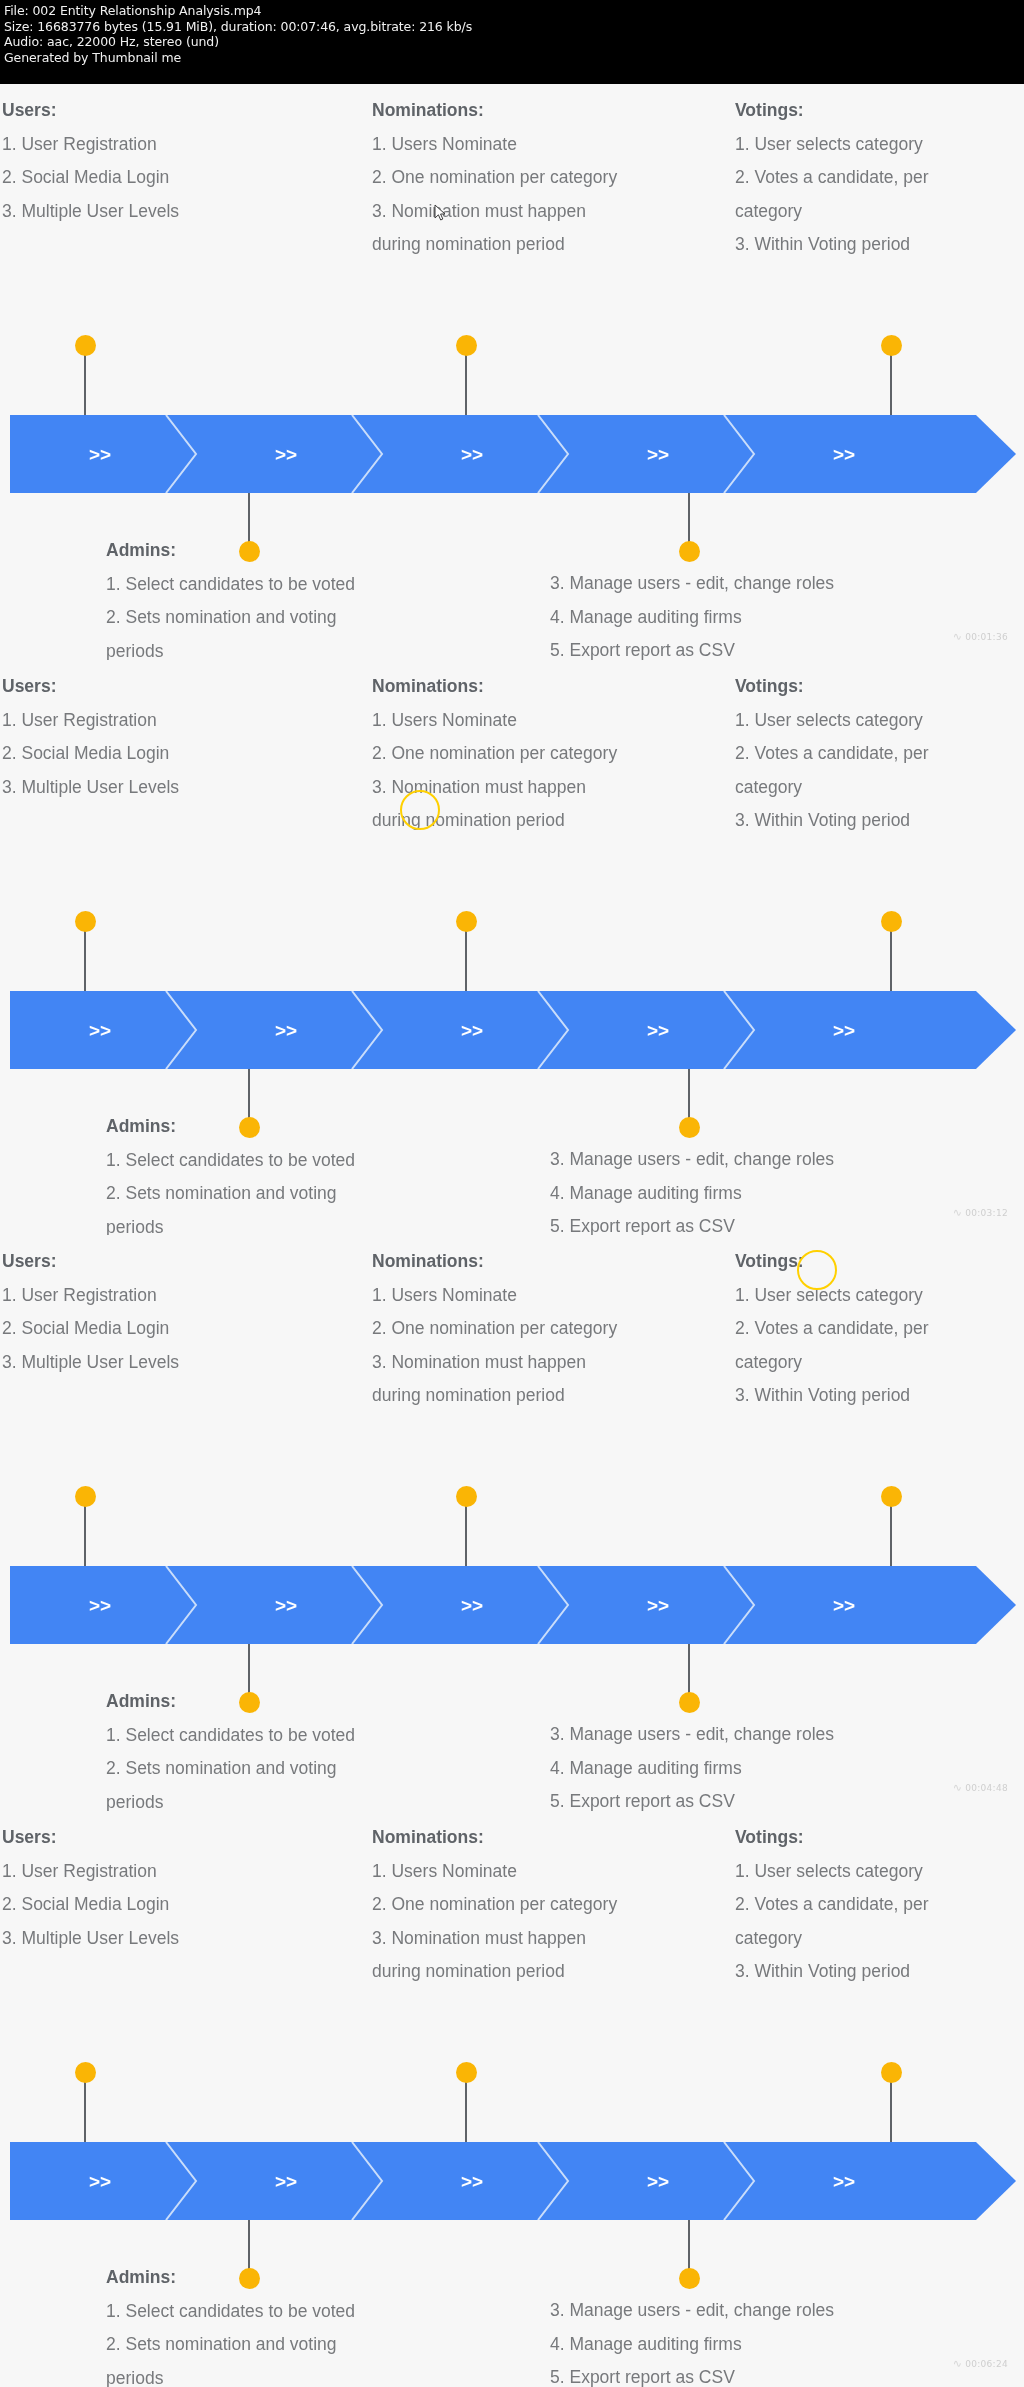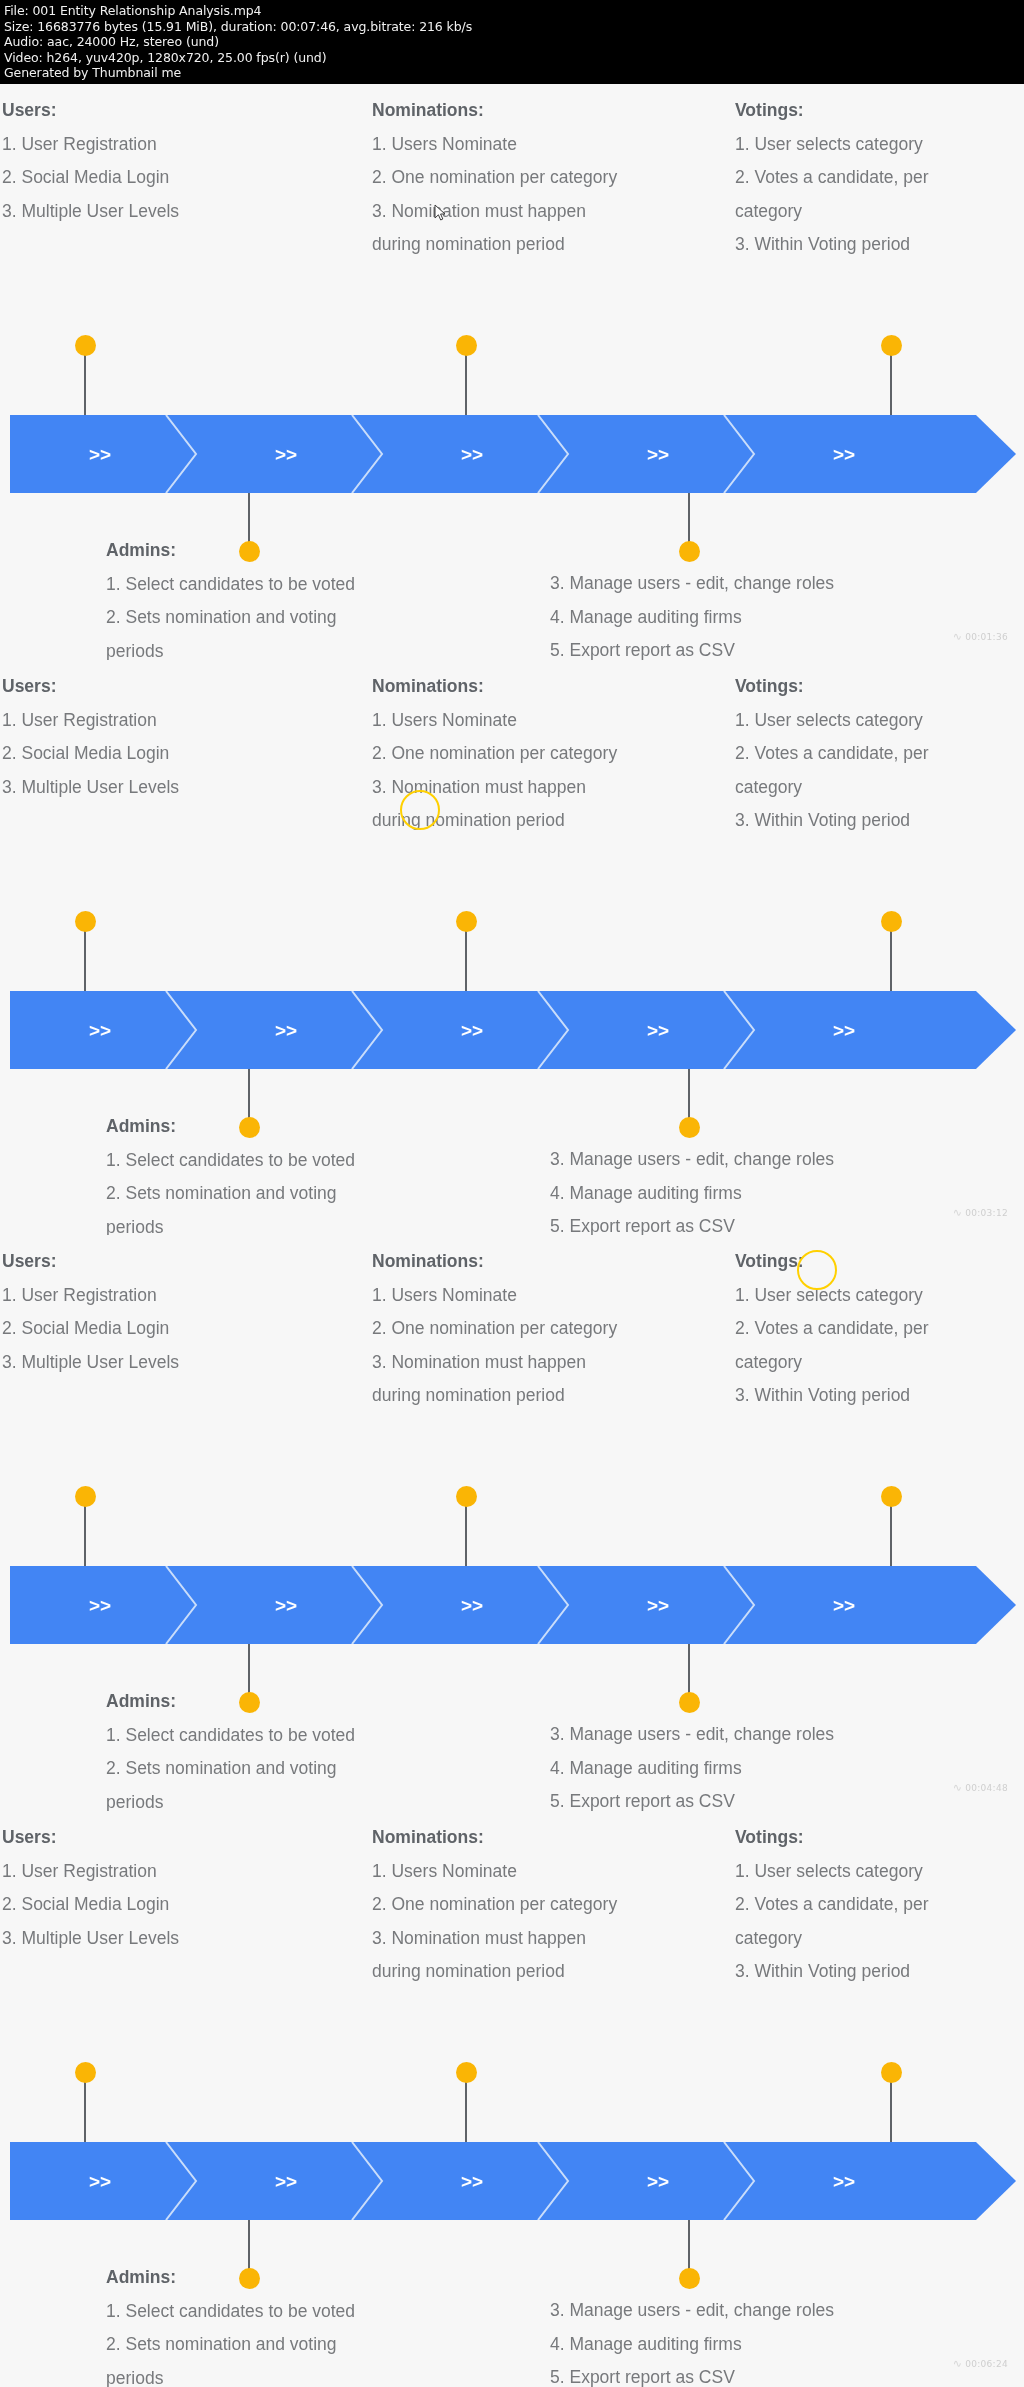--- a/index.html
+++ b/index.html
@@ -135,24 +135,23 @@
     white-space: nowrap;
   }
   .ts .wave { color: #d8d8d8; margin-right: 3px; font-size: 11px; }
 </style>
 </head>
 <body>
 
 <div id="page">
 
   <div class="header">
-    <div>File: 001 Entity Relationship Analysis.mp4</div>
+    <div>File: 002 Entity Relationship Analysis.mp4</div>
     <div>Size: 16683776 bytes (15.91 MiB), duration: 00:07:46, avg.bitrate: 216 kb/s</div>
-    <div>Audio: aac, 24000 Hz, stereo (und)</div>
-    <div>Video: h264, yuv420p, 1280x720, 25.00 fps(r) (und)</div>
+    <div>Audio: aac, 22000 Hz, stereo (und)</div>
     <div>Generated by Thumbnail me</div>
   </div>
 
   <div class="frame frame-1">
       <div class="slide">
         <div class="col users">
           <div class="line head">Users:</div>
           <div class="line">1. User Registration</div>
           <div class="line">2. Social Media Login</div>
           <div class="line">3. Multiple User Levels</div>

